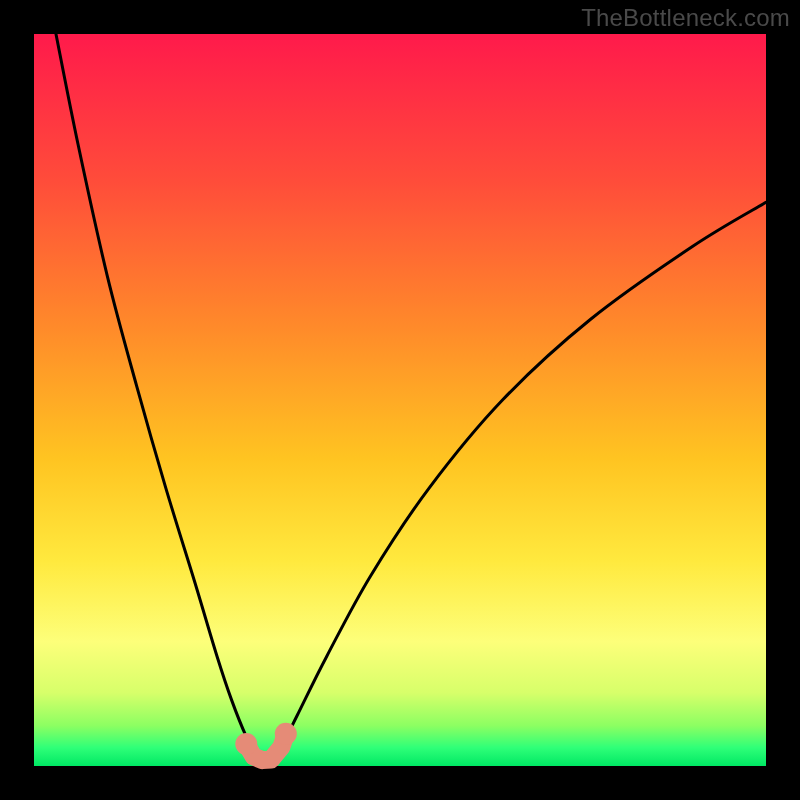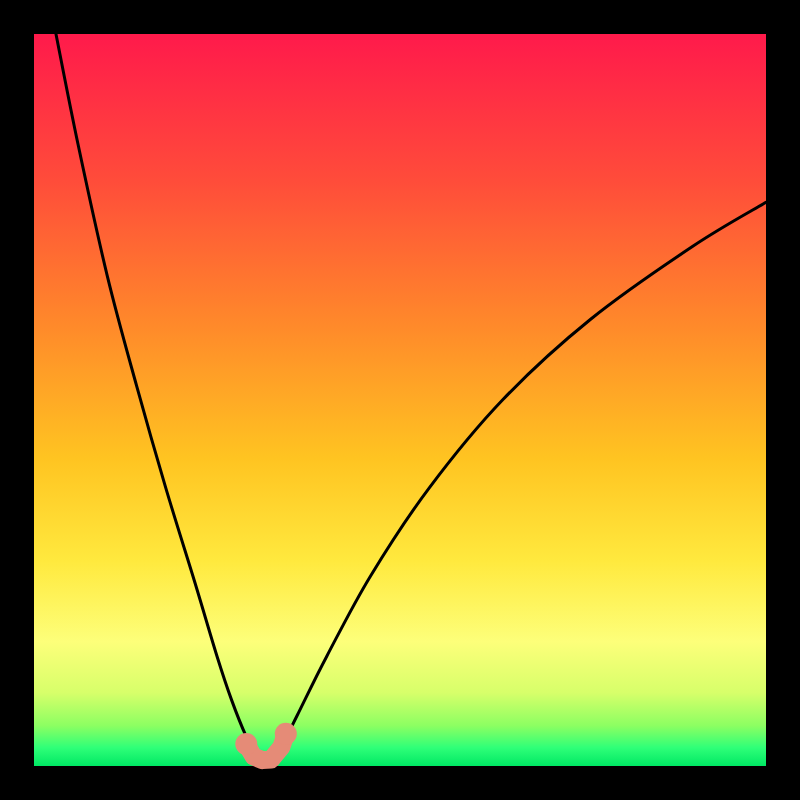--- a/index.html
+++ b/index.html
@@ -31,20 +31,21 @@
   svg {
     position: absolute;
     top: 0;
     left: 0;
   }
 </style>
 </head>
 <body>
 
 <div class="frame">
+  <div class="watermark">TheBottleneck.com</div>
 
   <svg id="chart-svg" width="800" height="800" viewBox="0 0 800 800">
     <defs>
       <linearGradient id="bg-grad" x1="0" y1="0" x2="0" y2="1">
           <stop offset="0%" stop-color="#ff1a4b"></stop>
           <stop offset="20%" stop-color="#ff4c3a"></stop>
           <stop offset="40%" stop-color="#ff8a2a"></stop>
           <stop offset="57.99999999999999%" stop-color="#ffc421"></stop>
           <stop offset="72%" stop-color="#ffe93e"></stop>
           <stop offset="83%" stop-color="#fdff7a"></stop>

